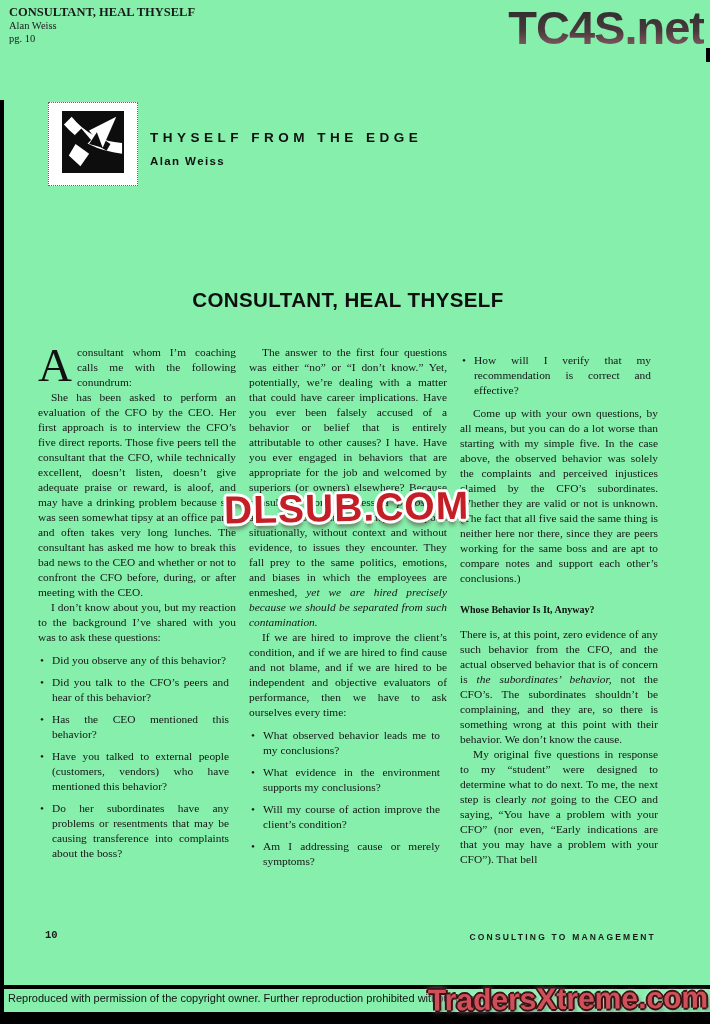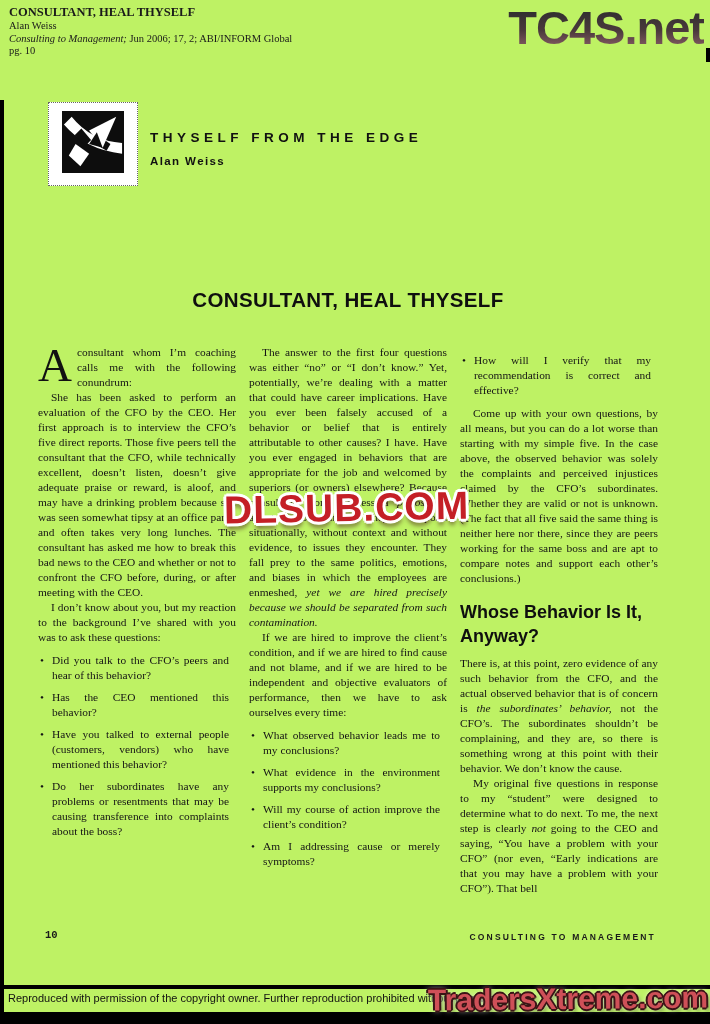--- a/index.html
+++ b/index.html
@@ -1,18 +1,18 @@
 <!DOCTYPE html>
 <html><head>
 <meta charset="utf-8">
 <style>
   html,body { margin:0; padding:0; background:#e8e8e8; }
   .page {
     position:relative; width:710px; height:1024px; margin:0 auto;
-    background:#bef264; overflow:hidden;
+    background:#86efac; overflow:hidden;
     font-family:"Liberation Serif", serif; color:#1a1a1a;
   }
   
   .left-edge-bar { position:absolute; left:0; top:100px; width:4px; height:924px; background:#000; }
   .right-edge-tick { position:absolute; right:0; top:48px; width:4px; height:14px; background:#000; }
 
   
   .citation { position:absolute; left:9px; top:5px; line-height:12.5px; font-size:10.5px; }
   .citation .cit-title { font-weight:bold; font-size:12.5px; line-height:15px; }
   .citation .ital { font-style:italic; }
@@ -81,22 +81,22 @@
     float:left; font-size:47px; line-height:37px; padding:2px 5px 0 0;
     font-family:"Liberation Serif", serif; color:#111;
   }
   ul.bullets { margin:8px 7px 8px 0; padding:0; list-style:none; }
   ul.bullets li {
     position:relative; padding-left:14px; margin-bottom:7px;
     font-size:11.4px; line-height:15px; text-align:justify; color:#141414;
   }
   ul.bullets li::before { content:"\2022"; position:absolute; left:2px; }
   h3.section-heading {
-    margin:14px 0 8px 0; font-family:Liberation Sans, sans-serif;
-    font-weight:bold; font-size:18px; line-height:24px; color:#0f0f0f;
+    margin:14px 0 8px 0; font-family:Liberation Serif, serif;
+    font-weight:bold; font-size:10px; line-height:19px; color:#0f0f0f;
   }
 
   
   .footer-page-num {
     position:absolute; left:45px; top:929px;
     font-family:Liberation Mono, monospace; font-weight:bold; font-size:10.5px;
   }
   .footer-journal {
     position:absolute; right:54px; top:932px;
     font-family:"Liberation Sans", sans-serif; font-weight:bold;
@@ -116,21 +116,20 @@
 <body>
 
 <div class="page">
 
   <div class="left-edge-bar"></div>
   <div class="right-edge-tick"></div>
 
   <div class="citation">
     <div class="cit-title">CONSULTANT, HEAL THYSELF</div>
     <div>Alan Weiss</div>
-    <div><span class="ital">Consulting to Management;</span><span> Jun 2006; 17, 2; ABI/INFORM Global</span></div>
     <div>pg. 10</div>
   </div>
 
   <div class="wm-tc4s">TC4S.net</div>
 
   <div class="logo-box">
     <span>
       <svg width="62" height="62" viewBox="0 0 64 64" aria-hidden="true">
         <rect x="0" y="0" width="64" height="64" fill="#0d0d0d"></rect>
         <path d="M2 14 Q 24 40 62 44 L 62 33 Q 30 31 10 6 Z" fill="#ffffff"></path>
@@ -148,20 +147,21 @@
   </div>
 
   <div class="article-title">CONSULTANT, HEAL THYSELF</div>
 
   <div class="columns">
     <div class="col">
         <p class="para"><span class="dropcap">A</span>consultant whom I’m coaching calls me with the following conundrum:</p>
         <p class="para indent">She has been asked to perform an evaluation of the CFO by the CEO. Her first approach is to interview the CFO’s five direct reports. Those five peers tell the consultant that the CFO, while technically excellent, doesn’t listen, doesn’t give adequate praise or reward, is aloof, and may have a drinking problem because she was seen somewhat tipsy at an office party, and often takes very long lunches. The consultant has asked me how to break this bad news to the CEO and whether or not to confront the CFO before, during, or after meeting with the CEO.</p>
         <p class="para indent">I don’t know about you, but my reaction to the background I’ve shared with you was to ask these questions:</p>
         <ul class="bullets">
+          <li>Did you observe any of this behavior?</li>
           <li>Did you talk to the CFO’s peers and hear of this behavior?</li>
           <li>Has the CEO mentioned this behavior?</li>
           <li>Have you talked to external people (customers, vendors) who have mentioned this behavior?</li>
           <li>Do her subordinates have any problems or resentments that may be causing transference into complaints about the boss?</li>
         </ul>
       </div>
     <div class="col">
         <p class="para indent">The answer to the first four questions was either “no” or “I don’t know.” Yet, potentially, we’re dealing with a matter that could have career implications. Have you ever been falsely accused of a behavior or belief that is entirely attributable to other causes? I have. Have you ever engaged in behaviors that are appropriate for the job and welcomed by superiors (or owners) elsewhere? Because consultants don’t possess a <i>philosophy</i> about consulting, they respond situationally, without context and without evidence, to issues they encounter. They fall prey to the same politics, emotions, and biases in which the employees are enmeshed, <i>yet we are hired precisely because we should be separated from such contamination.</i></p>
         <p class="para indent">If we are hired to improve the client’s condition, and if we are hired to find cause and not blame, and if we are hired to be independent and objective evaluators of performance, then we have to ask ourselves every time:</p>
         <ul class="bullets">

